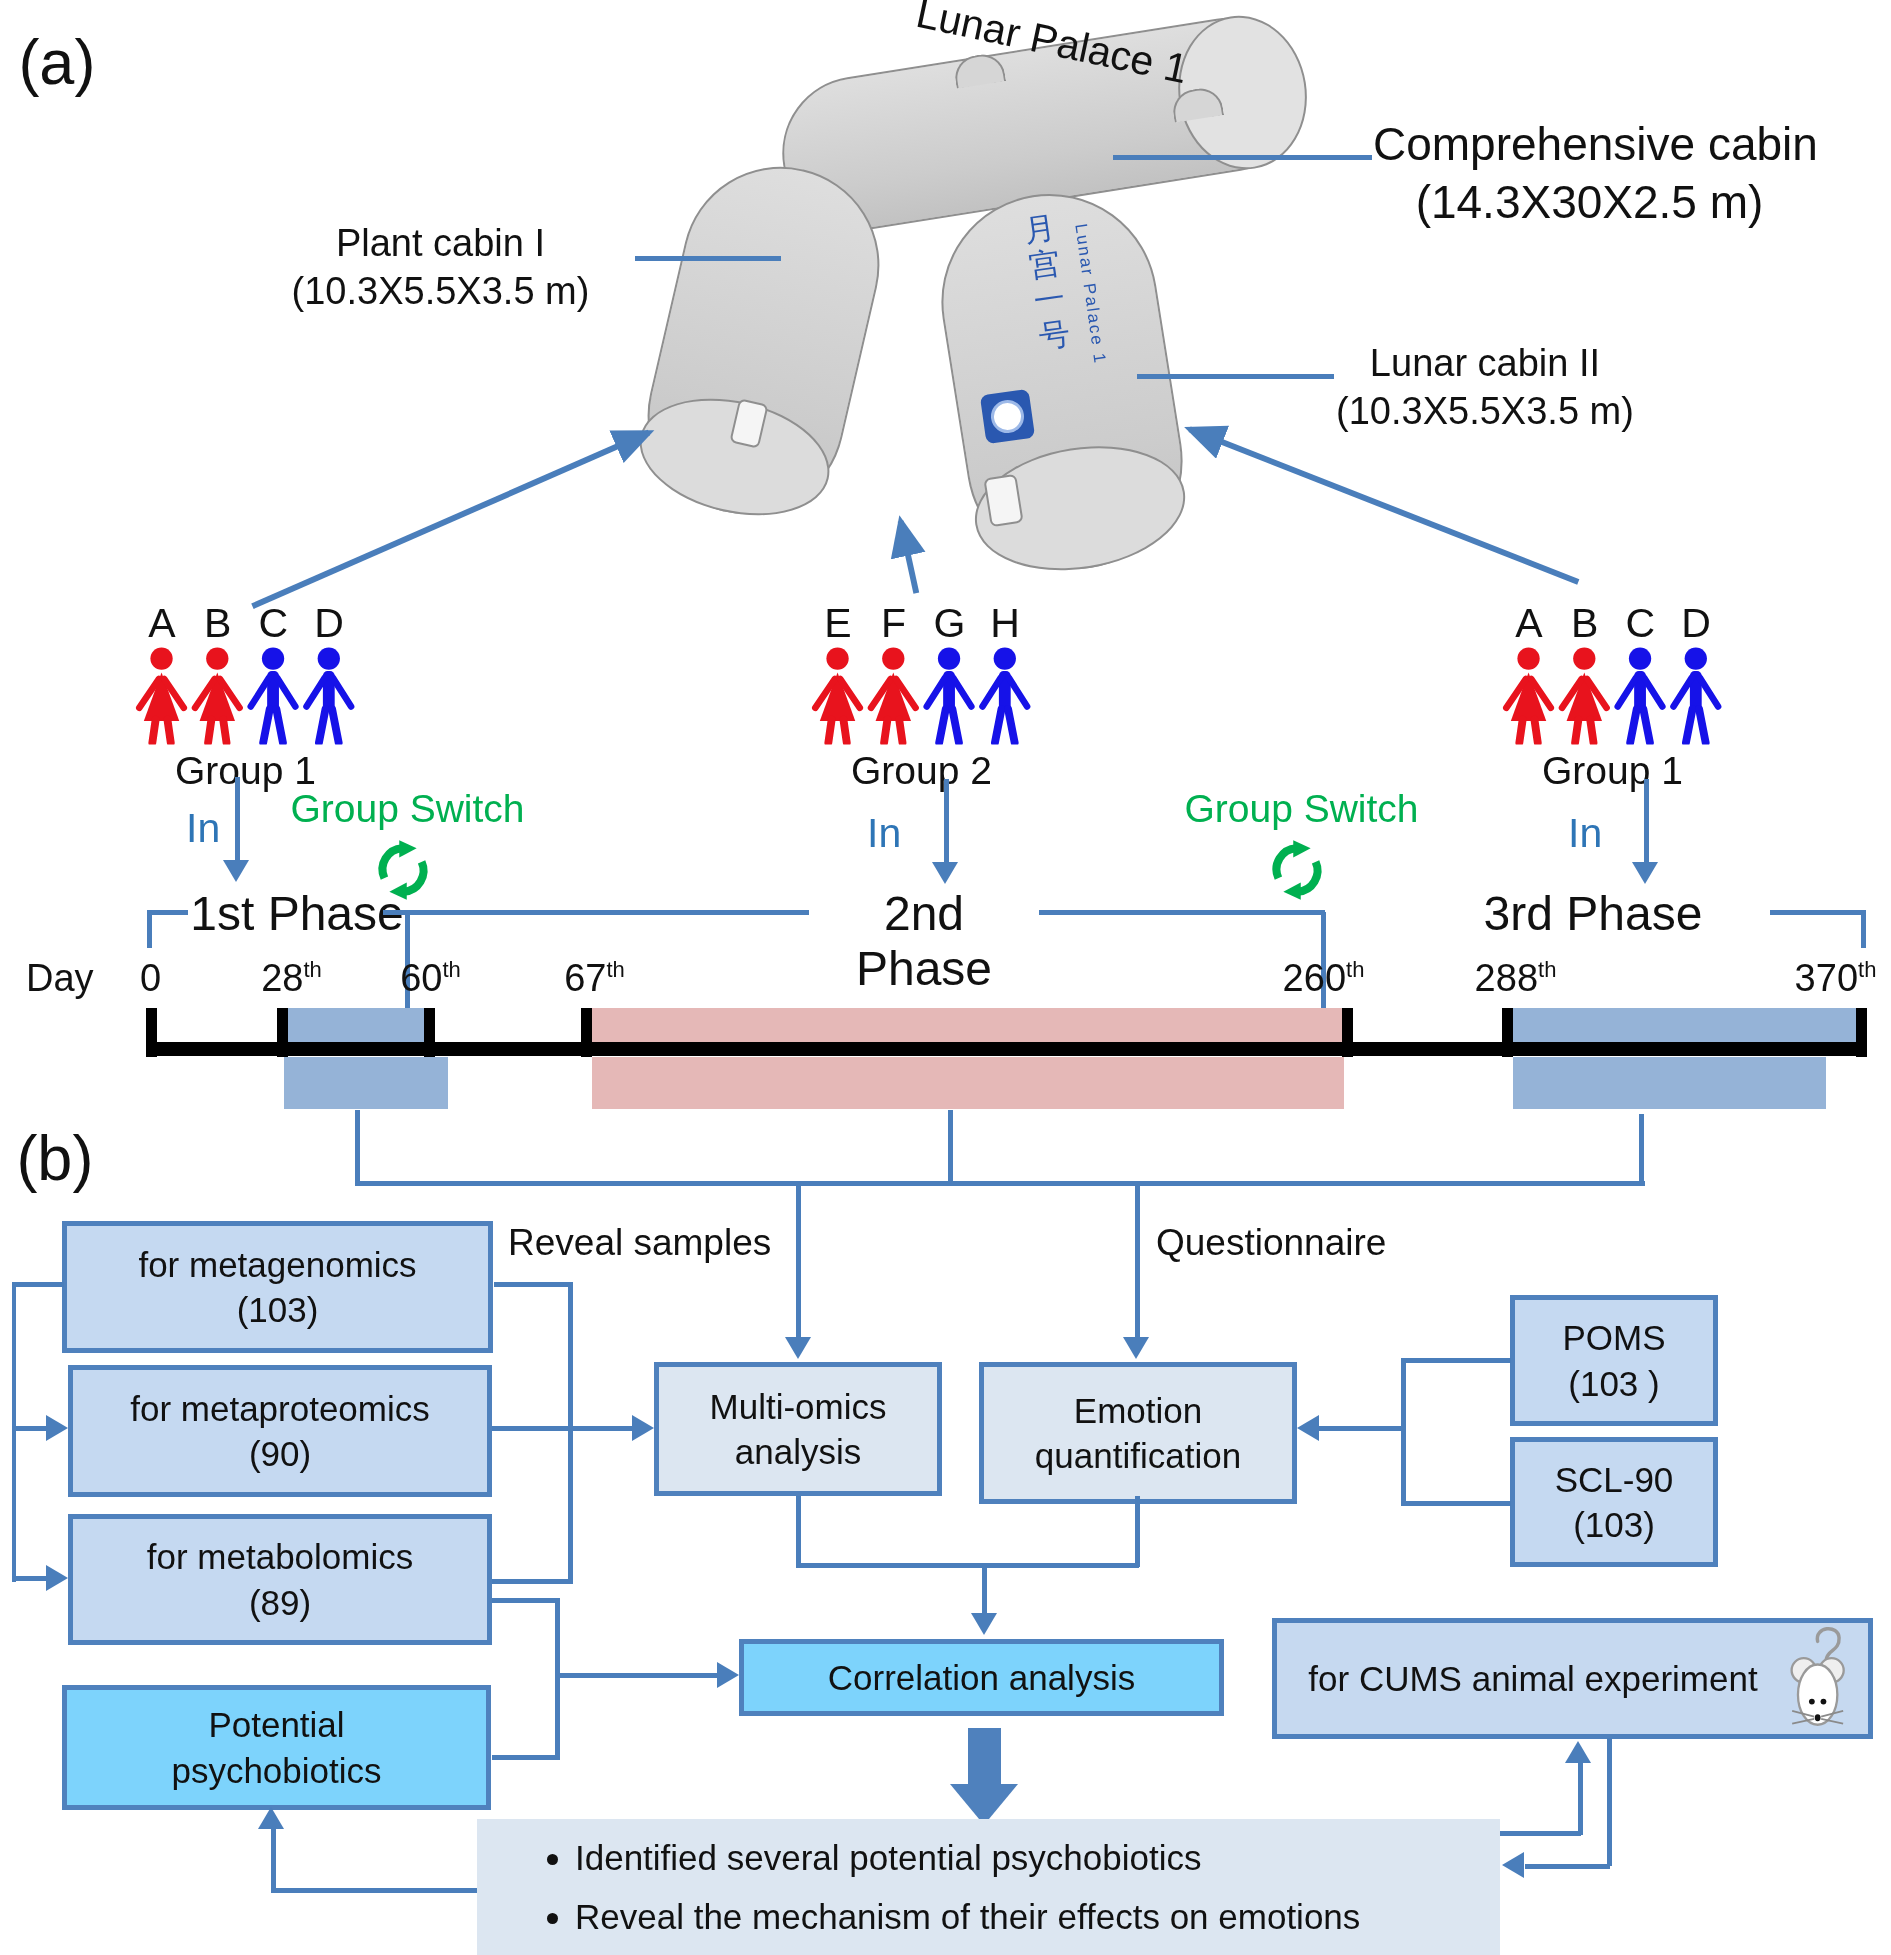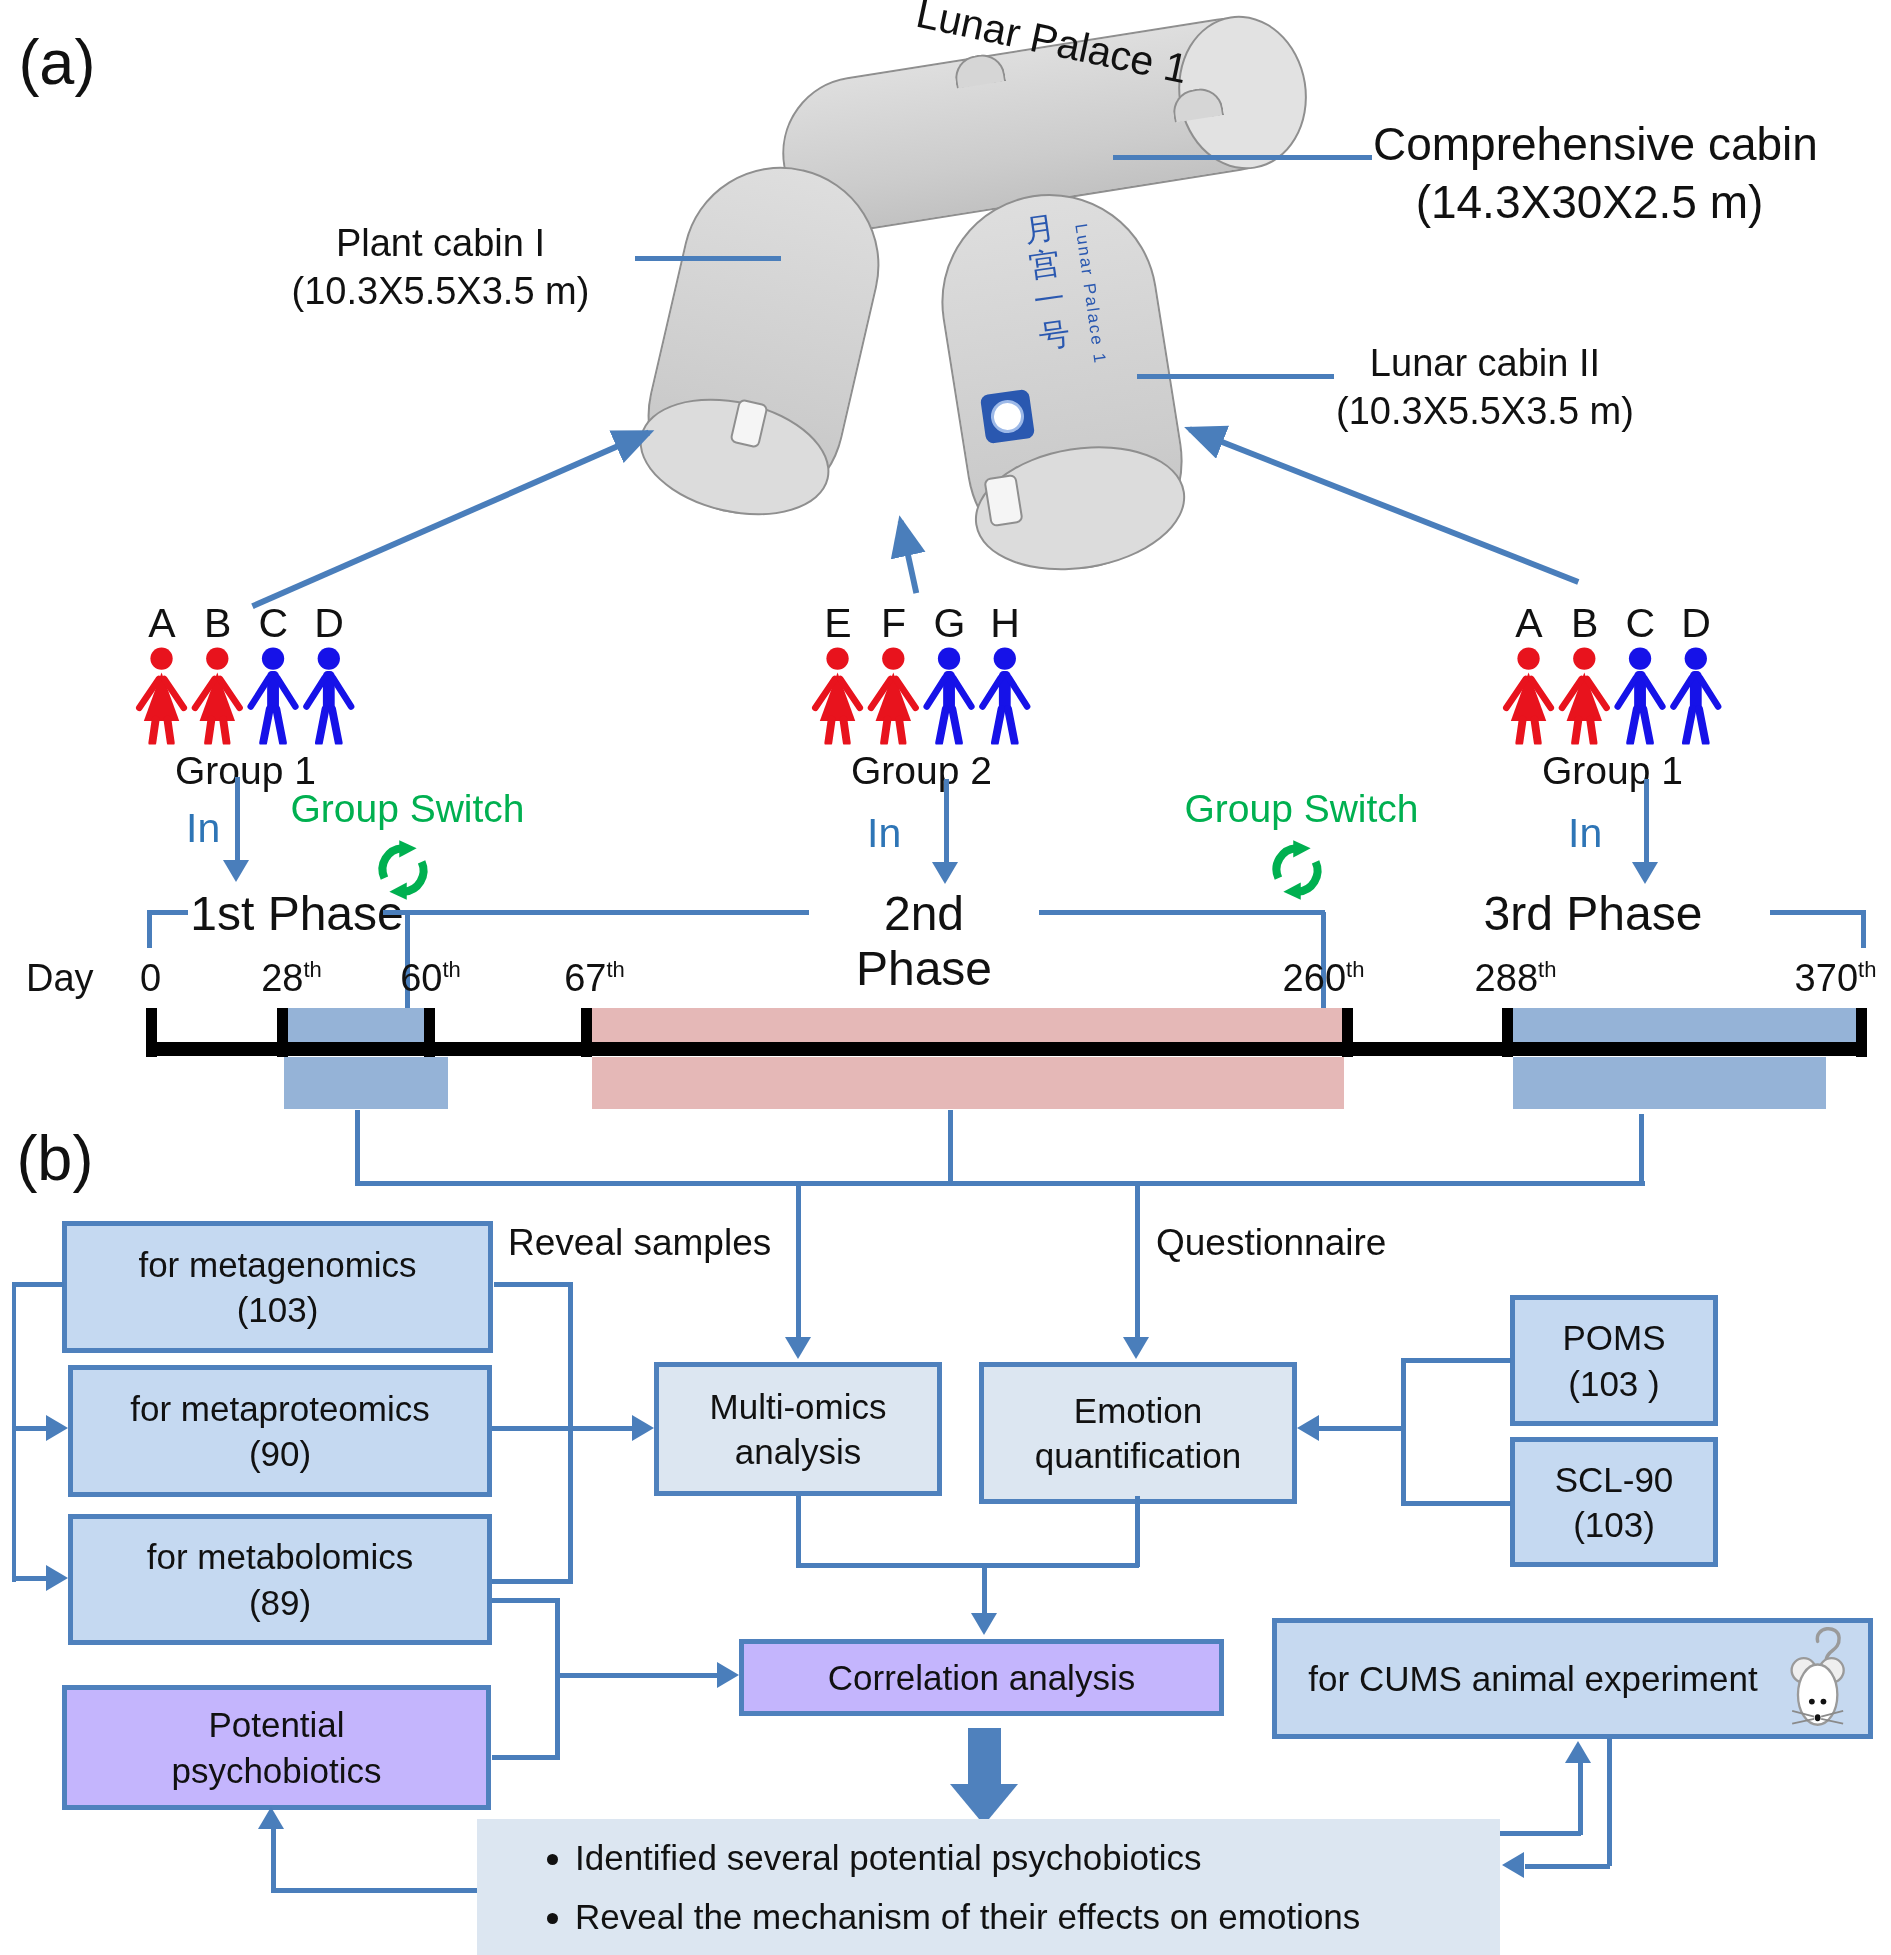--- a/index.html
+++ b/index.html
@@ -14,21 +14,21 @@
   .blk{position:absolute;background:#000}
   .tick{position:absolute;background:#000;width:10.5px;height:49px;top:1008px}
   .ar,.al,.au,.ad{position:absolute;width:0;height:0}
   .ar{border-top:13.8px solid transparent;border-bottom:13.8px solid transparent;border-left:22px solid var(--ac)}
   .al{border-top:13.8px solid transparent;border-bottom:13.8px solid transparent;border-right:22px solid var(--ac)}
   .au{border-left:13.8px solid transparent;border-right:13.8px solid transparent;border-bottom:22px solid var(--ac)}
   .ad{border-left:13.8px solid transparent;border-right:13.8px solid transparent;border-top:22px solid var(--ac)}
   .box{position:absolute;box-sizing:border-box;border:5.9px solid var(--bd);background:var(--fill);
        display:flex;flex-direction:column;align-items:center;justify-content:center;
        font-size:35px;line-height:1.3}
-  .box.white{background:#c4b5fd}
+  .box.white{background:#7dd3fc}
   .box.lt{background:var(--fill2)}
   .cab{position:absolute;box-sizing:border-box;border:2px solid #8f8f8f;
        background:linear-gradient(180deg,#dedede 0%,#cccccc 70%,#c2c2c2 100%)}
   .letters{position:absolute;display:flex;width:223px;font-size:41px}
   .letters span{flex:1;text-align:center}
   .gname{position:absolute;width:223px;text-align:center;font-size:39px}
   .inlbl{position:absolute;font-size:41px;color:#2e75b6}
   .gswitch{position:absolute;width:249px;text-align:center;font-size:39px;color:var(--green)}
   .phase{position:absolute;width:226px;text-align:center;font-size:48px}
   .daylbl{position:absolute;width:111px;text-align:center;font-size:38px}

